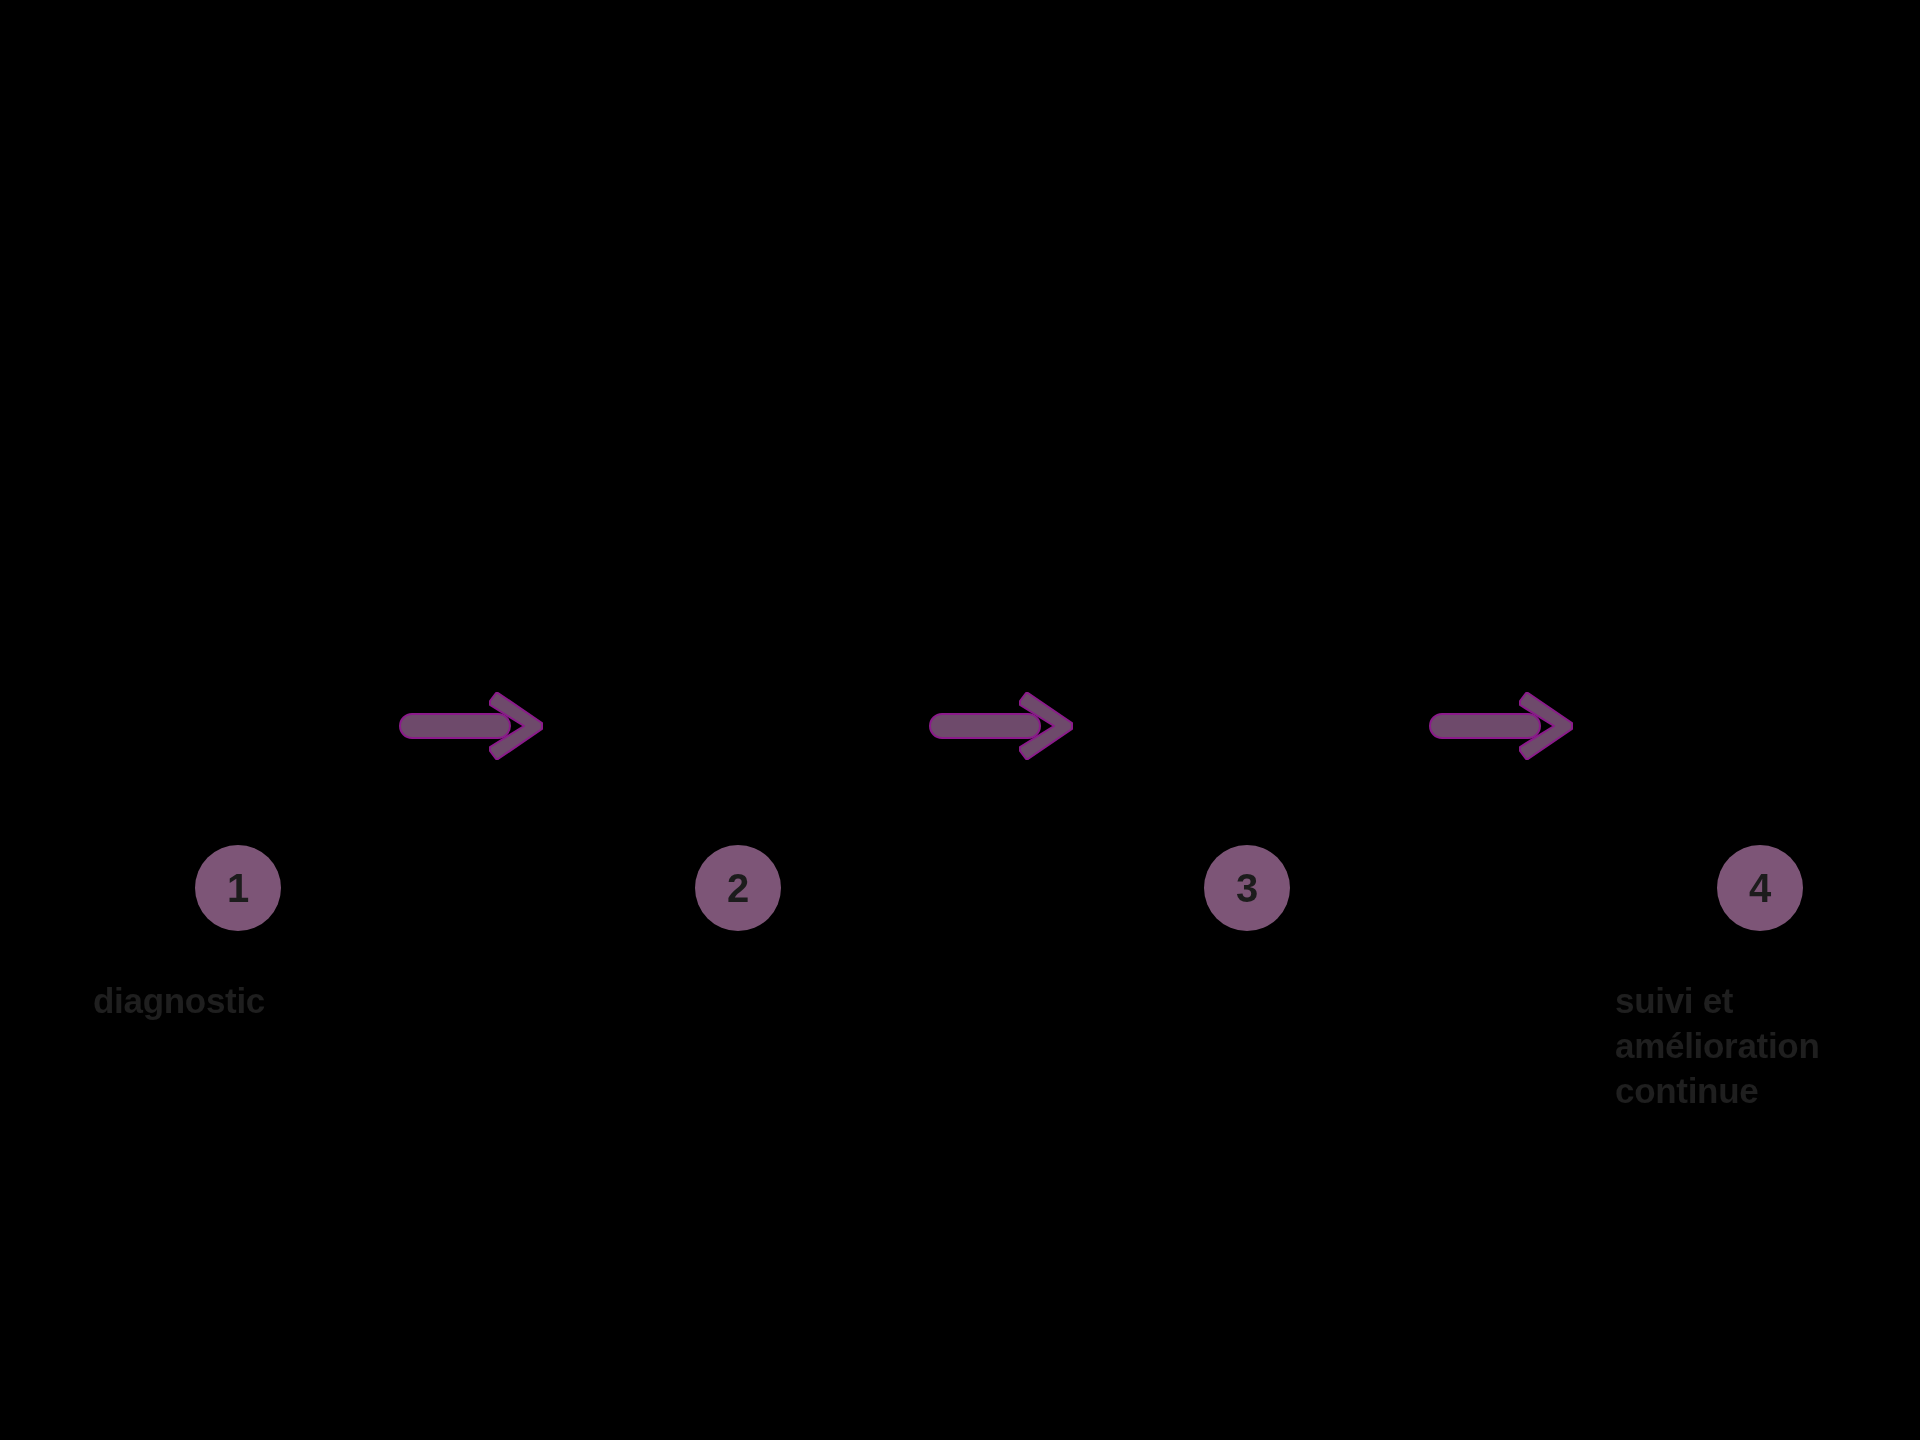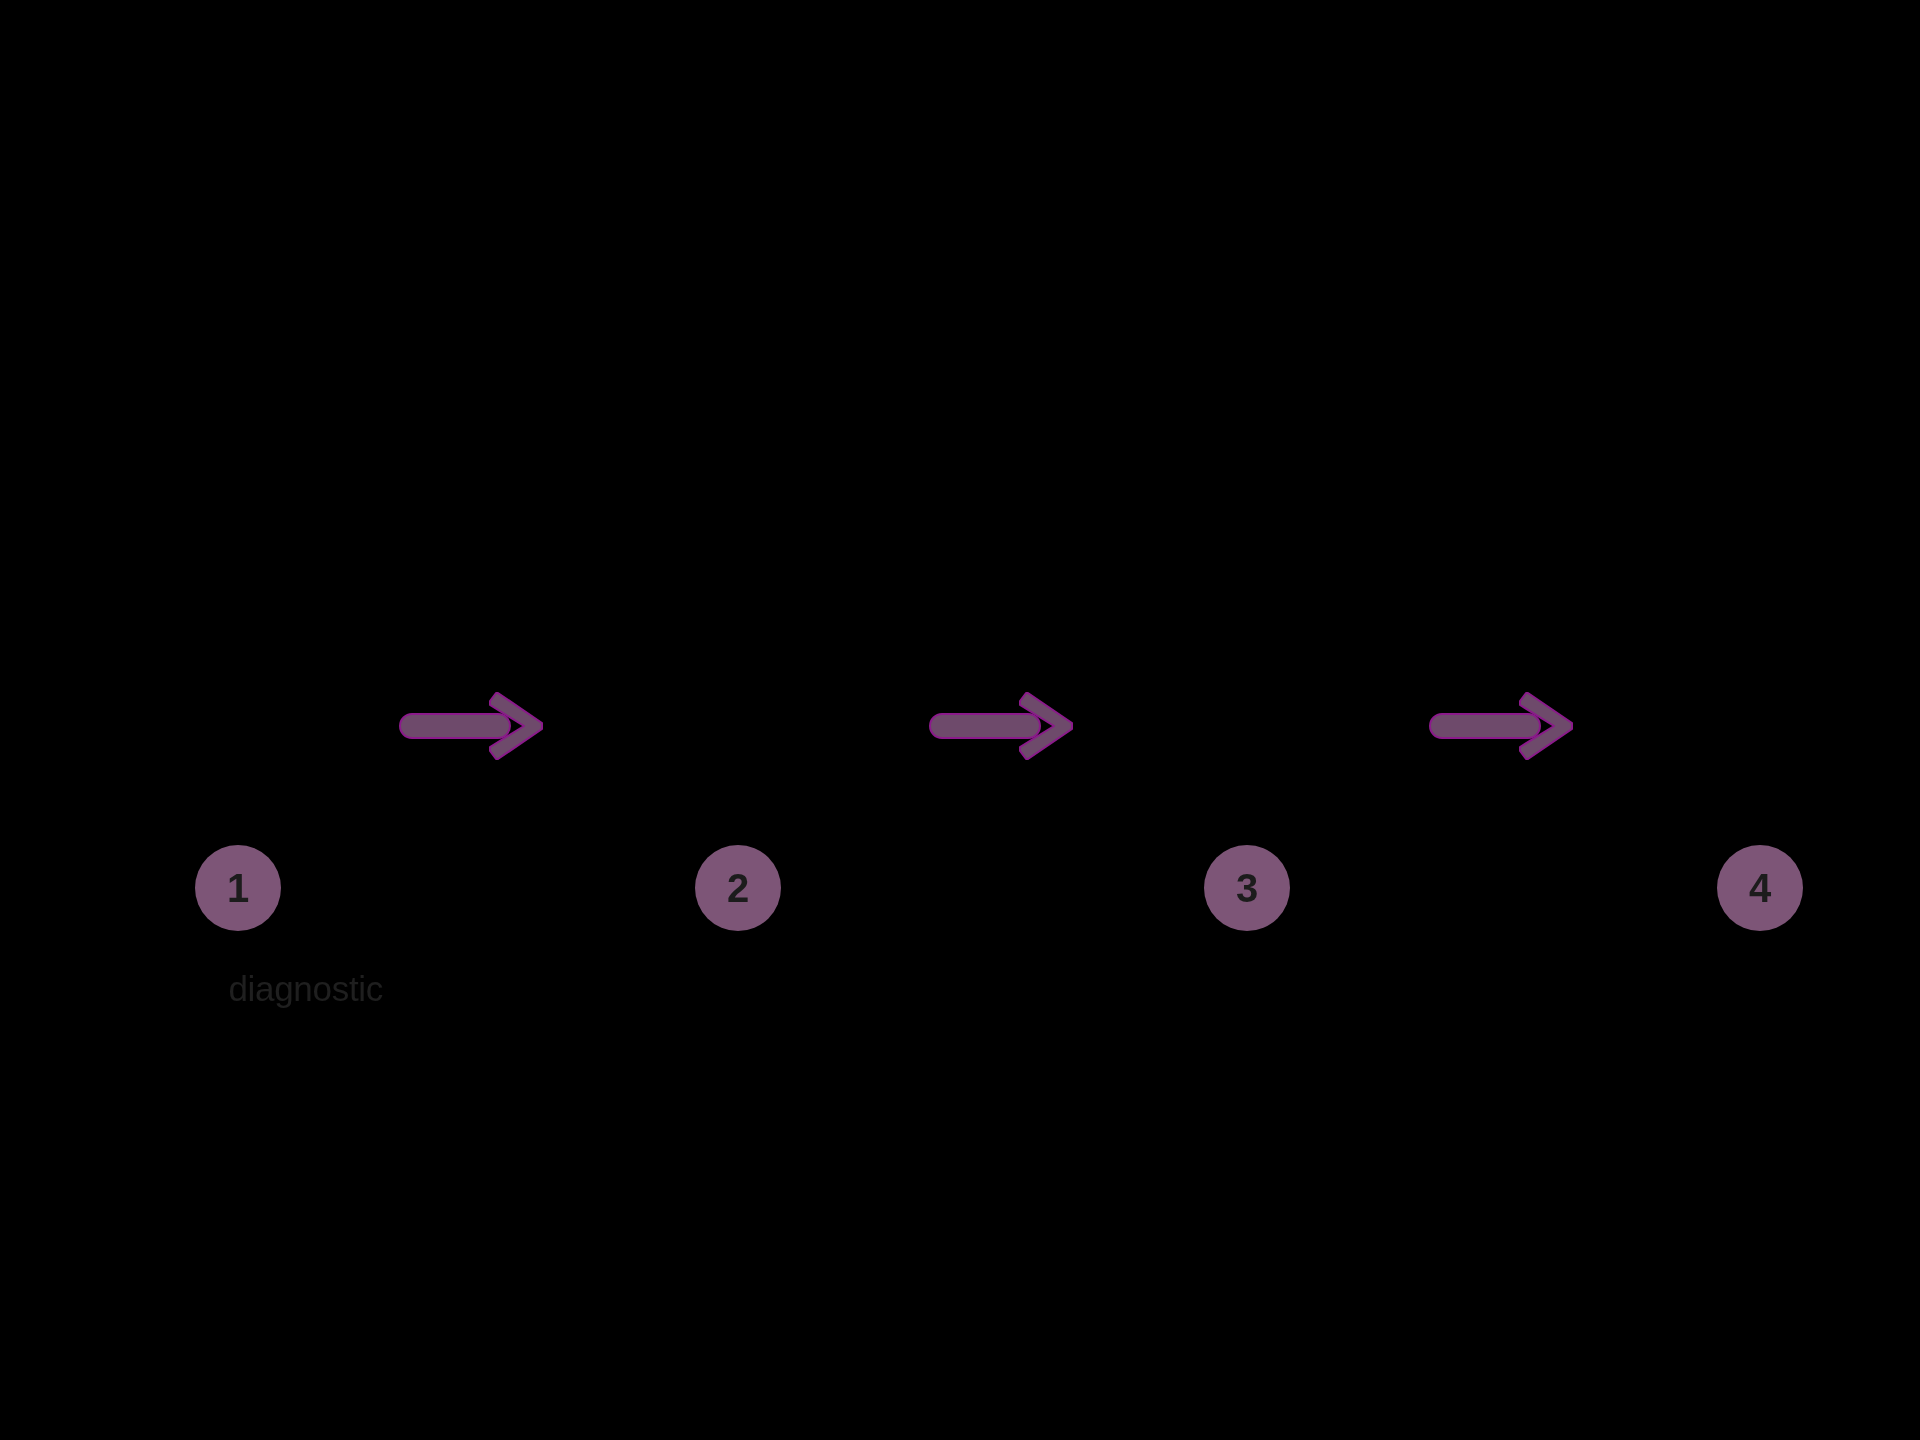--- a/index.html
+++ b/index.html
@@ -47,25 +47,25 @@
   }
   .step-number {
     font-size: 40px;
     font-weight: bold;
     color: #1c1c1c;
     line-height: 1;
     letter-spacing: 0px;
   }
 
   .step-label {
-    margin-top: 36px;
+    margin-top: 48px;
     width: 290px;
-    text-align: right;
+    text-align: left;
     font-size: 35px;
-    font-weight: normal;
+    font-weight: bold;
     line-height: 1.28;
     color: #1f1f1f;
     letter-spacing: -0.3px;
   }
 
   
   .arrow {
     position: absolute;
     top: 688px;
     width: 160px;
@@ -125,15 +125,16 @@
   <div class="step step-3">
     <div class="step-circle">
       <span class="step-number">3</span>
     </div>
   </div>
 
   <div class="step step-4">
     <div class="step-circle">
       <span class="step-number">4</span>
     </div>
+    <div class="step-label">suivi et amélioration continue</div>
   </div>
 
 </div>
 
 </body></html>

